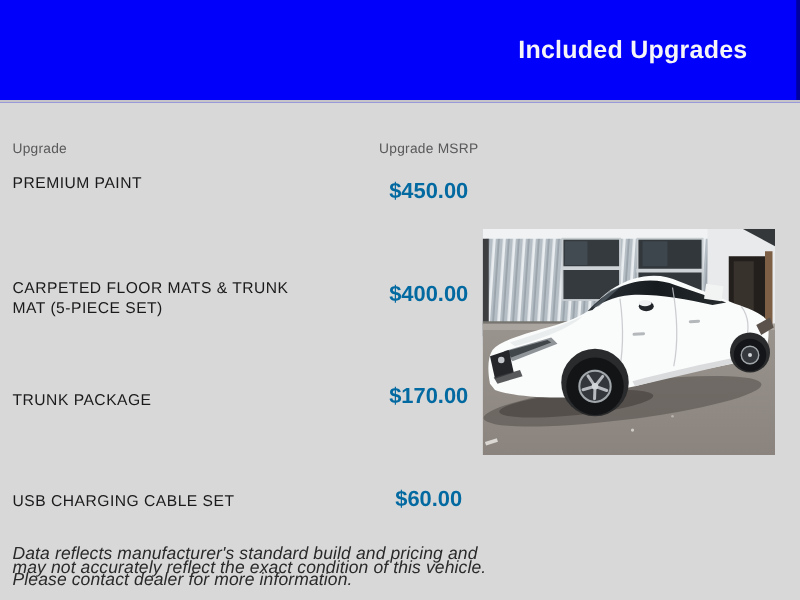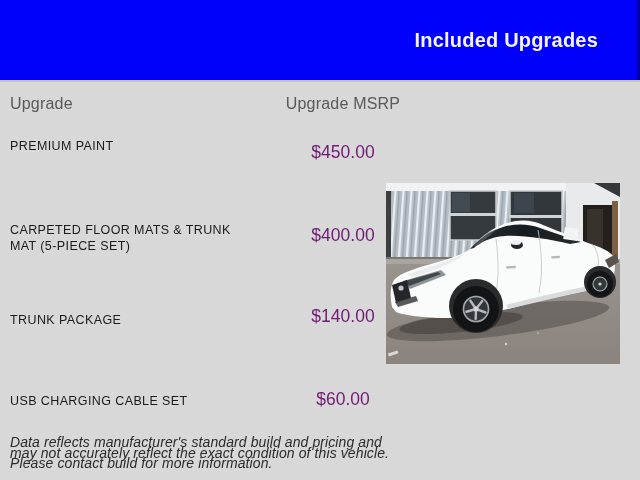--- a/index.html
+++ b/index.html
@@ -15,32 +15,32 @@
   .banner-title {
     position:absolute; top:29px; right:42px;
     font-size:20px; font-weight:bold; color:#f5f5f8; letter-spacing:0.2px;
     white-space:nowrap;
     padding-left:44px;
   }
   .banner-edge {
     position:absolute; right:0; top:0; width:3px; height:80px; background:#0000a0;
   }
   .col-header {
-    position:absolute; top:97px; font-size:16px; color:#59595b;
+    position:absolute; top:113px; font-size:11px; color:#59595b;
     letter-spacing:0.2px; line-height:13px;
   }
   .col-header.upgrade { left:10px; }
   .col-header.msrp { left:278px; width:130px; text-align:center; }
   .u-label {
     position:absolute; left:10px; width:235px;
     font-size:12.5px; color:#1a1a1c; letter-spacing:0.4px; line-height:16px;
   }
   .price {
     position:absolute; left:278px; width:130px; text-align:center;
-    font-size:17.5px; font-weight:normal; color:#701a75; line-height:20px;
+    font-size:17.5px; font-weight:bold; color:#0369a1; line-height:20px;
   }
   .r1l { top:138px; } .r1p { top:142px; }
   .r2l { top:222px; } .r2p { top:225px; }
   .r3l { top:312px; } .r3p { top:306px; }
   .r4l { top:393px; } .r4p { top:389px; }
   .photo {
     position:absolute; left:386px; top:183px; width:234px; height:181px;
     overflow:hidden;
   }
   .photo svg { display:block; width:100%; height:100%; }
@@ -62,21 +62,21 @@
   <div class="col-header upgrade">Upgrade</div>
   <div class="col-header msrp">Upgrade MSRP</div>
 
   <div class="u-label r1l">PREMIUM PAINT</div>
   <div class="price  r1p">$450.00</div>
 
   <div class="u-label r2l">CARPETED FLOOR MATS &amp; TRUNK MAT (5-PIECE SET)</div>
   <div class="price  r2p">$400.00</div>
 
   <div class="u-label r3l">TRUNK PACKAGE</div>
-  <div class="price  r3p">$140.00</div>
+  <div class="price  r3p">$170.00</div>
 
   <div class="u-label r4l">USB CHARGING CABLE SET</div>
   <div class="price  r4p">$60.00</div>
 </main>
 
 <div class="photo">
   <svg viewBox="0 0 234 181" preserveAspectRatio="none">
     <defs>
       <pattern id="siding" width="8" height="12" patternUnits="userSpaceOnUse" patternTransform="skewX(-4)">
         <rect width="8" height="12" fill="#b6bec5"></rect>
@@ -162,14 +162,14 @@
         <circle cx="214" cy="101" r="7.5" fill="#35393d"></circle>
         <circle cx="214" cy="101" r="7" fill="none" stroke="#a2a7ab" stroke-width="1.1"></circle>
         <circle cx="214" cy="101" r="1.6" fill="#d2d6d9"></circle>
       </g>
     </g>
   </svg>
 </div>
 
 <footer class="disclaimer">
   <div>Data reflects manufacturer's standard build and pricing and may not accurately reflect the exact condition of this vehicle.</div>
-  <div>Please contact build for more information.</div>
+  <div>Please contact dealer for more information.</div>
 </footer>
 
 </body></html>

